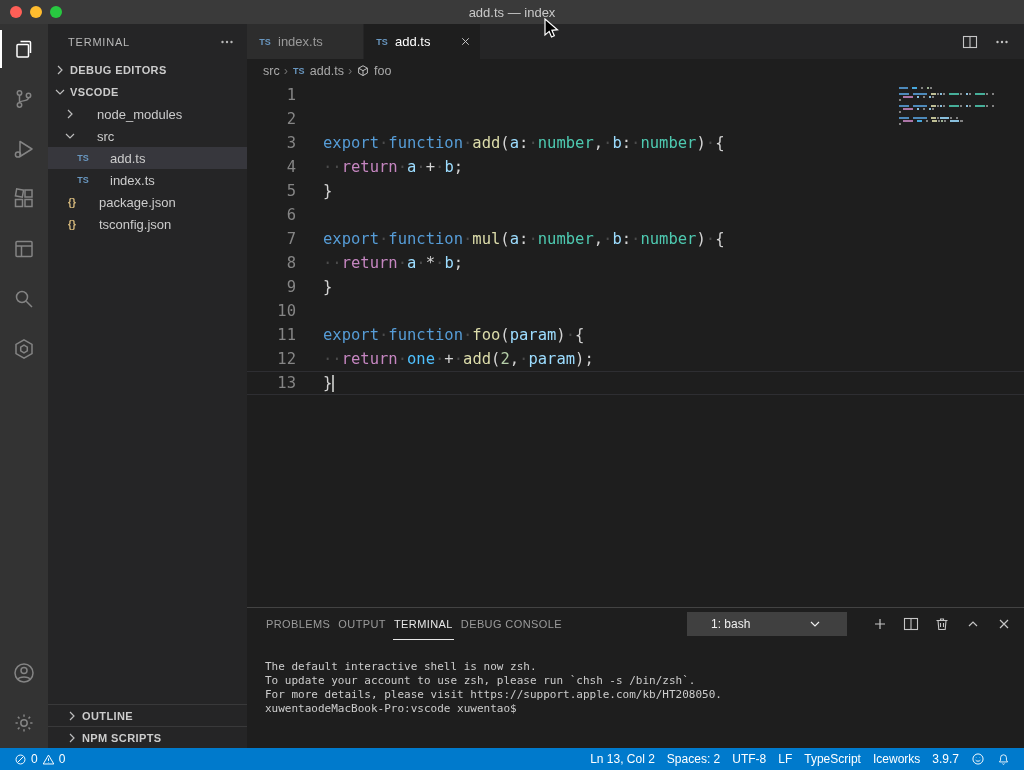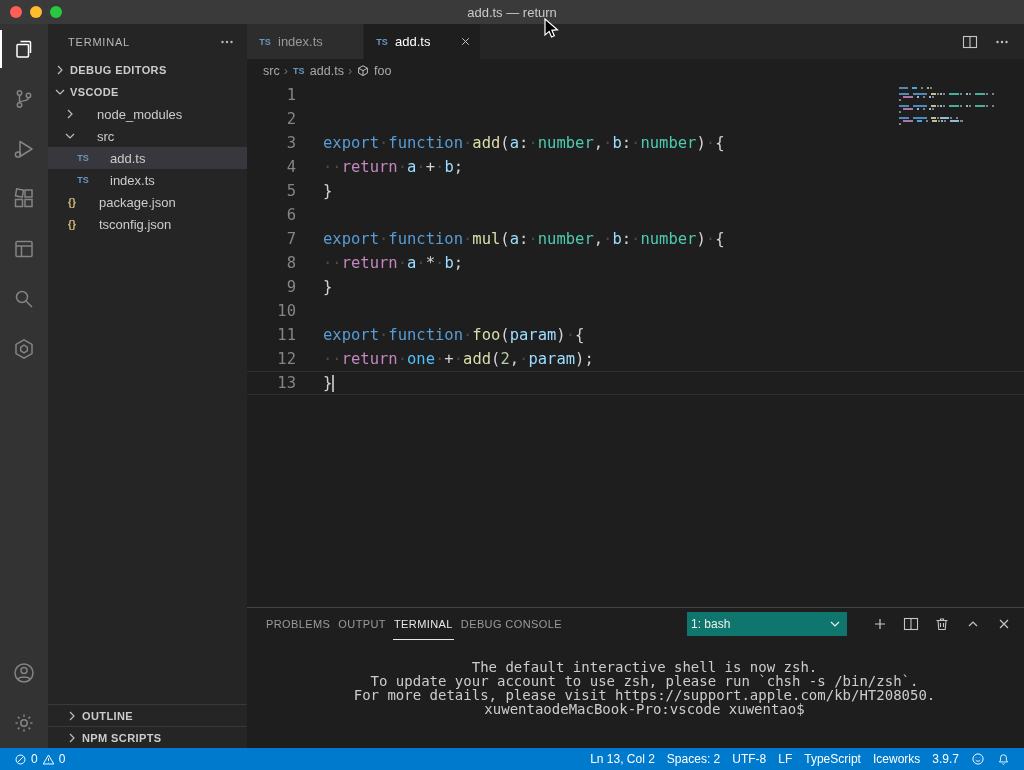--- a/index.html
+++ b/index.html
@@ -73,42 +73,42 @@
   .mm-cv{background:rgba(79,193,255,.85);} .mm-ty{background:rgba(78,201,176,.85);}
   .mm-nu{background:rgba(181,206,168,.85);} .mm-pl{background:rgba(212,212,212,.55);}
   .mm-ws{background:transparent;}
 
   .panel { height:141px; flex:0 0 141px; border-top:1px solid #434343; display:flex; flex-direction:column; background:#1e1e1e; }
   .panel-header { height:32px; flex:0 0 32px; display:flex; align-items:center; justify-content:space-between; padding:0 12px 0 18px; }
   .panel-tabs { display:flex; gap:6px; height:100%; }
   .panel-tab { display:flex; align-items:center; font-size:11px; letter-spacing:.4px; color:#9b9b9b; border-bottom:1px solid transparent; padding:0 1px; cursor:pointer; }
   .panel-tab.active { color:#e7e7e7; border-bottom-color:#e7e7e7; }
   .panel-right { display:flex; align-items:center; gap:15px; color:#c5c5c5; }
-  .shell-select { width:160px; height:24px; background:#0f766e; display:flex; align-items:center; justify-content:space-between; padding:0 4px; font-size:12px; color:#efefef; cursor:pointer; margin-right:10px; }
-  .terminal { flex:1 1 auto; padding:20px 0 0 18px; font-family:"DejaVu Sans Mono", monospace; font-size:14px; line-height:14px; color:#cccccc; cursor:text;text-align:center; }
+  .shell-select { width:160px; height:24px; background:#404040; display:flex; align-items:center; justify-content:space-between; padding:0 24px; font-size:12px; color:#efefef; cursor:pointer; margin-right:10px; }
+  .terminal { flex:1 1 auto; padding:20px 0 0 18px; font-family:"DejaVu Sans Mono", monospace; font-size:11px; line-height:14px; color:#cccccc; cursor:text; }
   .term-line { white-space:pre; }
 
   .statusbar { height:22px; flex:0 0 22px; background:#007acc; display:flex; align-items:center; justify-content:space-between; color:#ffffff; font-size:12px; padding:0 8px; }
   .sb-left, .sb-right { display:flex; align-items:center; height:100%; }
   .sb-item { display:flex; align-items:center; gap:4px; padding:0 6px; height:100%; cursor:pointer; white-space:nowrap; }
 
   .mouse { position:absolute; left:541px; top:18px; z-index:99; pointer-events:none; }
 </style>
 </head>
 <body>
 
 <div class="window">
 
   <div class="titlebar">
     <div class="traffic">
       <span class="tl c"></span>
       <span class="tl m"></span>
       <span class="tl z"></span>
     </div>
-    <div class="win-title">add.ts — return</div>
+    <div class="win-title">add.ts — index</div>
   </div>
 
   <div class="main">
     <nav class="activitybar">
       <div class="ab-group">
           <div class="ab-item active">
             <svg viewBox="0 0 24 24" width="24" height="24" fill="none" stroke="currentColor" stroke-width="1.5">
               <path d="M8.5 4.5h9a1 1 0 0 1 1 1V16"></path>
               <rect x="5" y="7.5" width="11.5" height="12.5" rx="1"></rect>
             </svg>

